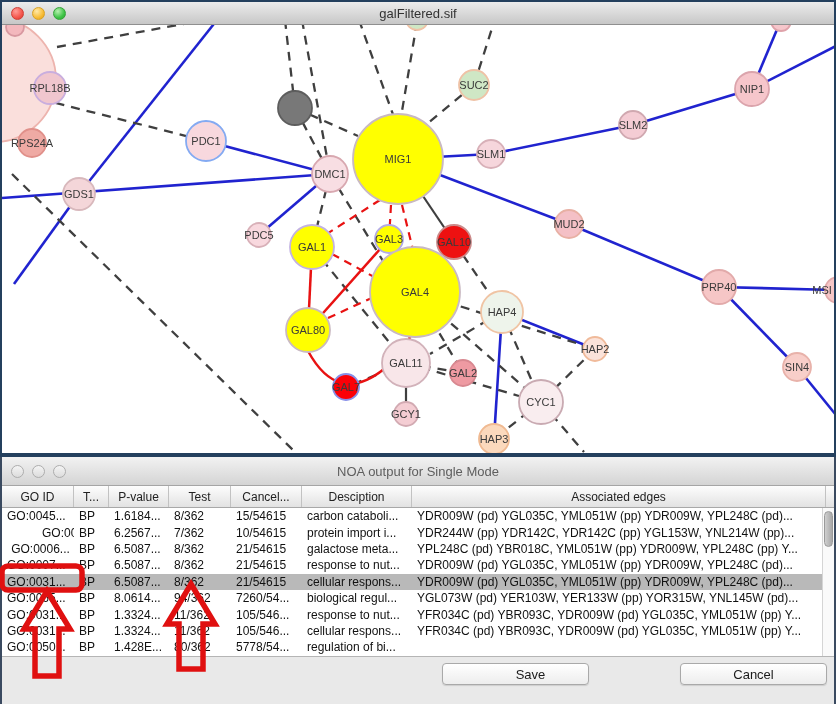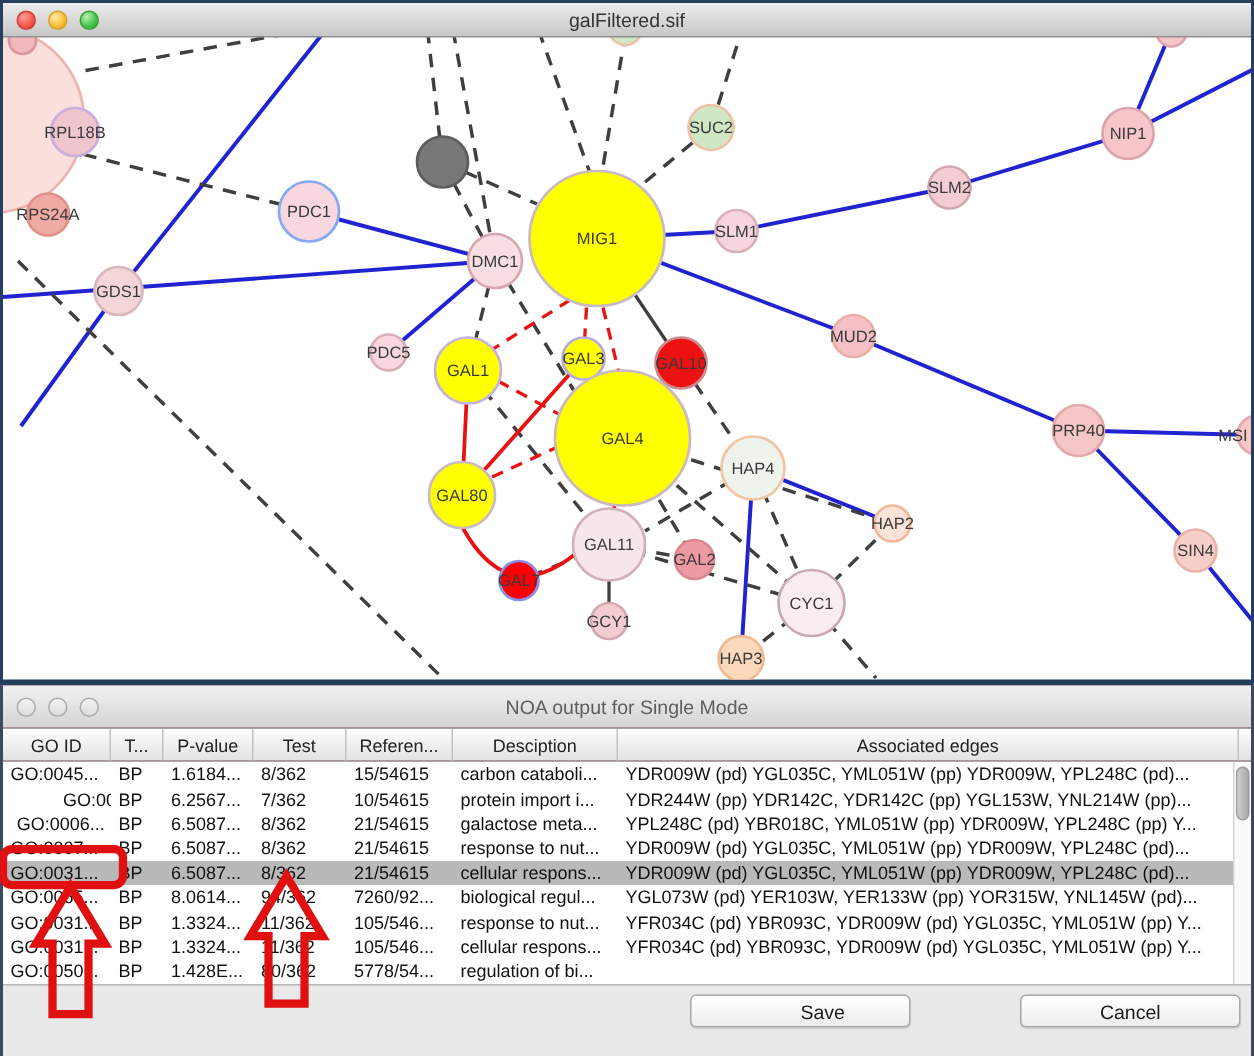--- a/index.html
+++ b/index.html
@@ -55,21 +55,21 @@
     background:#fafafa;border-left:1px solid #d5d5d5;box-sizing:border-box;}
   #vscroll .thumb{position:absolute;left:1px;top:3px;width:9px;height:36px;
     border-radius:5px;background:linear-gradient(90deg,#cfcfcf,#a8a8a8);
     border:1px solid #9a9a9a;box-sizing:border-box;}
   .footer{position:relative;height:48px;background:#e9e9e9;border-top:1px solid #b5b5b5;}
   .mac-btn{position:absolute;top:6px;height:22px;width:147px;
     border:1px solid #a9a9a9;border-radius:4px;
     background:linear-gradient(#ffffff,#ededed);
     font-family:"Liberation Sans",sans-serif;font-size:13px;color:#1a1a1a;
     box-shadow:0 1px 1px rgba(0,0,0,.12);}
-  #save-btn{left:458px;padding-left:36px;} #cancel-btn{left:678px;}
+  #save-btn{left:440px;padding-left:36px;} #cancel-btn{left:678px;}
 
   
   #annot{position:absolute;left:0;top:0;width:836px;height:704px;
     pointer-events:none;z-index:20;}
   .ann{stroke:#e01010;stroke-width:5.5;fill:none;stroke-linejoin:miter;}
 </style>
 </head>
 <body>
 
 <div class="stage">
@@ -212,21 +212,21 @@
         <span class="light l-hollow"></span>
       </div>
       <span class="title">NOA output for Single Mode</span>
     </div>
 
     <div class="thead">
         <div class="th" style="width: 72px;">GO ID</div>
         <div class="th" style="width: 35px;">T...</div>
         <div class="th" style="width: 60px;">P-value</div>
         <div class="th" style="width: 62px;">Test</div>
-        <div class="th" style="width: 71px;">Referen...</div>
+        <div class="th" style="width: 71px;">Cancel...</div>
         <div class="th" style="width: 110px;">Desciption</div>
         <div class="th" style="width: 414px;">Associated edges</div>
       </div>
     <div class="tbody">
       <div id="rows-holder">
           <div class="tr">
             <div class="td" style="width: 72px;">GO:0045...</div>
             <div class="td" style="width: 35px;">BP</div>
             <div class="td" style="width: 60px;">1.6184...</div>
             <div class="td" style="width: 62px;">8/362</div>
@@ -268,21 +268,21 @@
             <div class="td" style="width: 62px;">8/362</div>
             <div class="td" style="width: 71px;">21/54615</div>
             <div class="td" style="width: 110px;">cellular respons...</div>
             <div class="td" style="width: 414px;">YDR009W (pd) YGL035C, YML051W (pp) YDR009W, YPL248C (pd)...</div>
           </div>
           <div class="tr">
             <div class="td" style="width: 72px;">GO:0065...</div>
             <div class="td" style="width: 35px;">BP</div>
             <div class="td" style="width: 60px;">8.0614...</div>
             <div class="td" style="width: 62px;">94/362</div>
-            <div class="td" style="width: 71px;">7260/92...</div>
+            <div class="td" style="width: 71px;">7260/54...</div>
             <div class="td" style="width: 110px;">biological regul...</div>
             <div class="td" style="width: 414px;">YGL073W (pd) YER103W, YER133W (pp) YOR315W, YNL145W (pd)...</div>
           </div>
           <div class="tr">
             <div class="td" style="width: 72px;">GO:0031...</div>
             <div class="td" style="width: 35px;">BP</div>
             <div class="td" style="width: 60px;">1.3324...</div>
             <div class="td" style="width: 62px;">11/362</div>
             <div class="td" style="width: 71px;">105/546...</div>
             <div class="td" style="width: 110px;">response to nut...</div>

